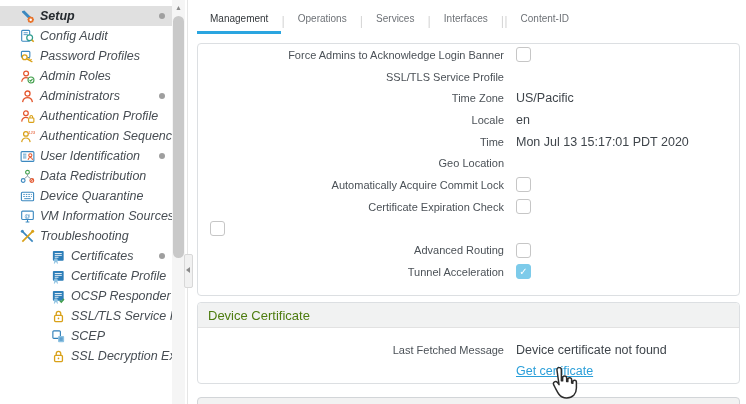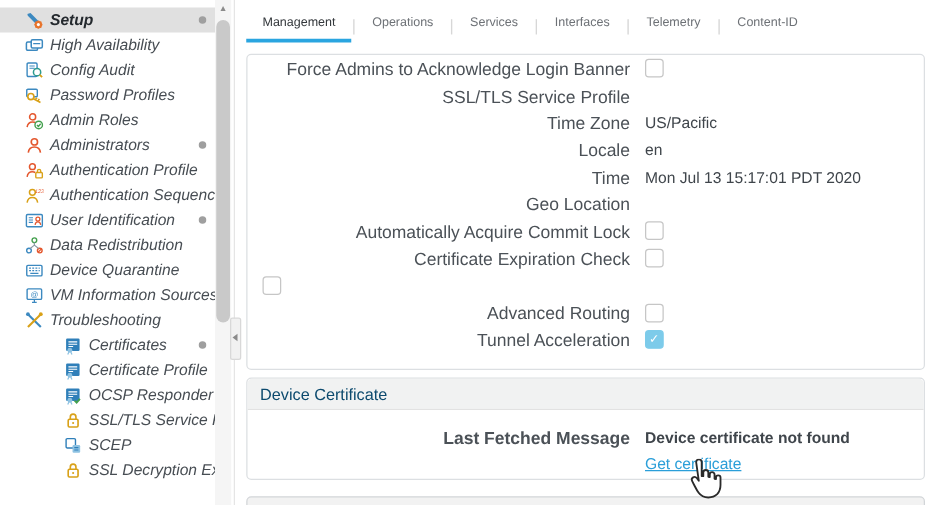--- a/index.html
+++ b/index.html
@@ -41,29 +41,29 @@
   .tab.active { color:#33373b; border-bottom-color:var(--accent); }
   .tab-sep { padding:13px 0 7px; color:#d7d7d7; font-size:13px; }
 
   .panel { position:absolute; left:9px; width:543px; box-sizing:border-box; background:#fff;
     border:1px solid #dcdfe2; border-radius:4px; }
   #panel-management { top:43px; height:253px; }
   #panel-devicecert { top:302px; height:82px; }
   #panel-next { top:397px; height:11px; background:#f2f2f2; border-color:#d2d5d8; border-radius:4px 4px 0 0; }
 
   .form-row { height:21.7px; display:flex; align-items:center; }
-  .form-label { flex:0 0 306px; width:306px; text-align:right; font-size:14px; color:#4b5157; }
+  .form-label { flex:0 0 306px; width:306px; text-align:right; font-size:11px; color:#4b5157; }
   .form-ctl { margin-left:12px; display:flex; align-items:center; font-size:12.5px; color:#3f454b; }
   .checkbox { width:15px; height:15px; box-sizing:border-box; border:1px solid #c6c6c6; border-radius:3px;
     background:#fff; cursor:pointer; text-align:center; font-size:10px; line-height:13px; color:#fff; }
   .checkbox.checked { background:var(--check); border-color:var(--check); }
 
   .panel-header { height:24px; background:#f1f2f2; border-bottom:1px solid #e2e2e2; border-radius:4px 4px 0 0;
-    line-height:25px; padding-left:10px; font-size:13px; color:#0c4a6e; }
-  .dc-row1 { margin-top:12px; height:20px;font-weight:bold; }
+    line-height:25px; padding-left:10px; font-size:13px; color:#4d7c0f; }
+  .dc-row1 { margin-top:12px; height:20px; }
   .dc-row2 { margin-top:1px; height:20px; }
   .link { color:var(--link); text-decoration:underline; cursor:pointer; font-size:12.5px; }
 
   .hand-cursor { position:absolute; left:546px; top:367px; width:32px; height:36px; z-index:10; pointer-events:none; }
 </style>
 </head>
 <body>
 
 <div id="app" style="--accent: #2aa5e0; --link: #2b9fd9; --check: #7dcbea;">
 
@@ -73,30 +73,20 @@
           <span class="icon">
             <svg width="15" height="15" viewBox="0 0 16 16" fill="none" xmlns="http://www.w3.org/2000/svg">
               <path d="M2 2.4l2.7-.9 7.2 7.2-2.3 2.3-7.2-7.2z" fill="#3c89c0"></path>
               <rect x="8.6" y="8.6" width="5.6" height="5.6" rx="1" fill="#e8742c" transform="rotate(45 11.4 11.4)"></rect>
               <rect x="8.6" y="8.6" width="5.6" height="5.6" rx="1" fill="#e8742c"></rect>
               <circle cx="11.4" cy="11.4" r="1.3" fill="#fff"></circle>
             </svg>
           </span>
           <span>Setup</span>
           <span class="dot"></span>
-        </div>
-        <div class="side-item">
-          <span class="icon">
-            <svg width="15" height="15" viewBox="0 0 16 16" fill="none" xmlns="http://www.w3.org/2000/svg">
-              <rect x="1.2" y="5" width="9.5" height="7" rx="1.2" stroke="#3c89c0" stroke-width="1.3"></rect>
-              <rect x="5.3" y="3" width="9.5" height="7" rx="1.2" fill="#fff" stroke="#3c89c0" stroke-width="1.3"></rect>
-              <path d="M7 6.3h6" stroke="#3c89c0"></path>
-            </svg>
-          </span>
-          <span>High Availability</span>
         </div>
         <div class="side-item">
           <span class="icon">
             <svg width="15" height="15" viewBox="0 0 16 16" fill="none" xmlns="http://www.w3.org/2000/svg">
               <rect x="1.8" y="1.5" width="8.5" height="11.5" rx="1" stroke="#3c89c0" stroke-width="1.2"></rect>
               <path d="M3.8 4h4.5M3.8 6h4.5" stroke="#3c89c0" stroke-width="0.9"></path>
               <circle cx="10.3" cy="9.3" r="3.1" fill="#fff" stroke="#2e9c8f" stroke-width="1.3"></circle>
               <path d="M12.6 11.6l2 2" stroke="#d9a118" stroke-width="1.6"></path>
             </svg>
           </span>
@@ -287,21 +277,20 @@
 
     <nav class="tabbar" id="tabbar">
         <span class="tab active">Management</span>
         <span class="tab-sep">|</span>
         <span class="tab">Operations</span>
         <span class="tab-sep">|</span>
         <span class="tab">Services</span>
         <span class="tab-sep">|</span>
         <span class="tab">Interfaces</span>
         <span class="tab-sep">|</span>
-        <span class="tab">Telemetry</span>
         <span class="tab-sep">|</span>
         <span class="tab">Content-ID</span>
       </nav>
 
     <section class="panel" id="panel-management">
       <div id="form-rows">
           <div class="form-row">
             <div class="form-label">Force Admins to Acknowledge Login Banner</div>
             <div class="form-ctl">
               <span class="checkbox"></span>

